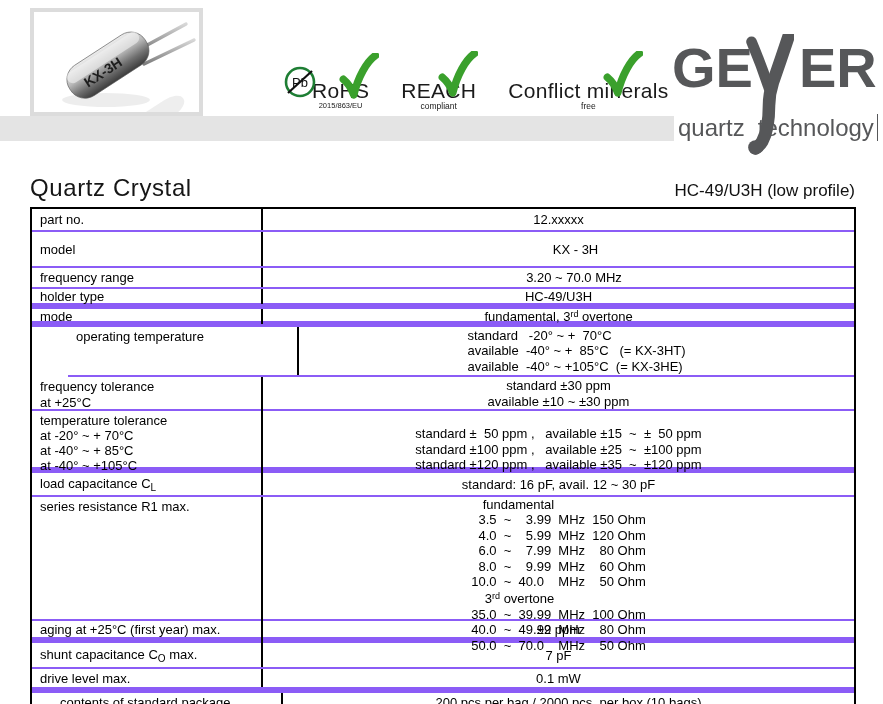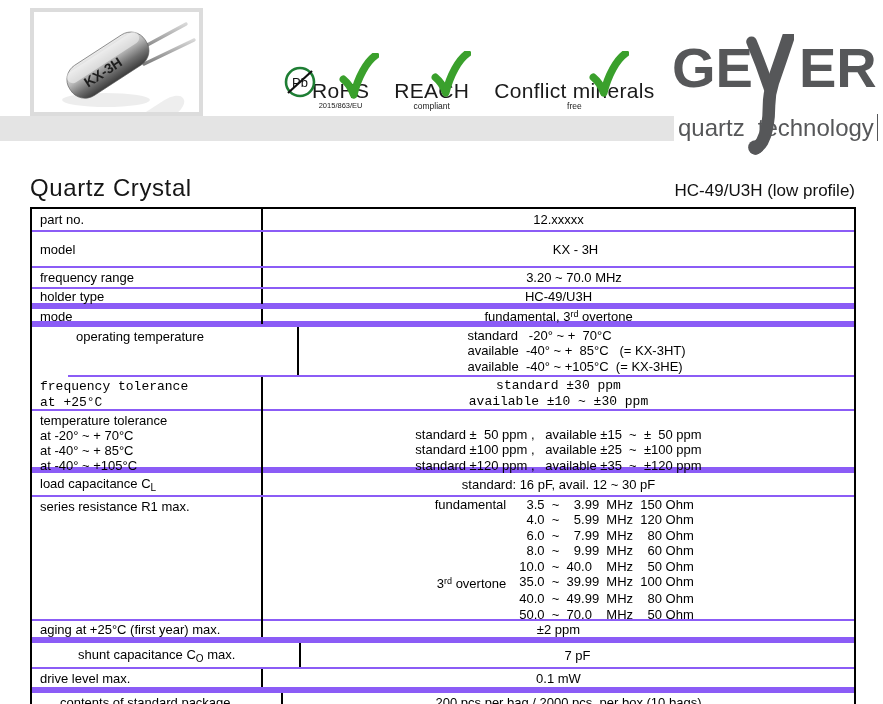--- a/index.html
+++ b/index.html
@@ -5,21 +5,21 @@
   * { margin:0; padding:0; box-sizing:border-box; }
   html,body { background:#fff; }
   body { font-family:"Liberation Sans", sans-serif; color:#000; }
   .page { position:relative; width:883px; height:704px; background:#fff; overflow:hidden; }
 
   
   .product-box { position:absolute; left:30px; top:8px; width:173px; height:108px;
                  background:#fff; border:4px solid #dcdcdc; }
   .gray-band { position:absolute; left:0; top:116px; width:674px; height:25px; background:#e4e4e4; }
 
-  .certs { position:absolute; left:312px; top:80px; display:flex; align-items:flex-start; gap:25px; }
+  .certs { position:absolute; left:312px; top:80px; display:flex; align-items:flex-start; gap:32px; }
   .cert { position:relative; text-align:center; }
   .cert-title { font-size:21px; color:#1a1a1a; letter-spacing:0.3px; line-height:22px; display:block; }
   .cert-sub { display:block; font-size:8.5px; color:#1a1a1a; margin-top:-1px; }
   .cert-sub.tiny { font-size:7.5px; }
   .check { position:absolute; width:40px; height:46px; pointer-events:none; }
   .check-rohs { right:-10px; top:-27px; }
   .check-reach { right:-2px; top:-29px; }
   .check-conflict { right:26px; top:-29px; }
   .pb-badge { position:absolute; left:-30px; top:-18px; width:36px; height:38px; }
 
@@ -42,46 +42,46 @@
 
   
   .spec-table { position:absolute; left:30px; top:207px; width:826px;
                 border-top:2px solid #000; border-left:2px solid #000; border-right:2px solid #000;
                 font-size:13px; }
   .row { display:grid; grid-template-columns:231px 1fr; border-bottom:6px solid #8b5cf6; }
   .row.bb2 { border-bottom-width:2px; }
   .lbl { border-right:2px solid #000; padding:0 8px; display:flex; align-items:center; }
   .lbl.top { align-items:flex-start; padding-top:2px; display:block; }
   .val { display:flex; align-items:center; justify-content:center; text-align:center; }
-  .val.topalign { align-items:flex-end; }
+  .val.topalign { align-items:center; }
   .pre { white-space:pre; }
   .block-left { display:inline-block; text-align:left; }
   .lh { line-height:15.5px; }
   sub.cl { font-size:10px; vertical-align:-3px; }
   sup.ord { font-size:9px; vertical-align:4px; }
 
   .r-partno   { height:23px; }
   .r-model    { height:36px;gap:34px; }
   .r-freqrange{ height:21px;gap:31px; }
   .r-holder   { height:20px; }
   .r-mode     { height:18px; }
   .r-optemp   { height:50px;margin-left:36px; }
-  .r-freqtol  { height:34px;font-family:Liberation Mono, monospace; }
+  .r-freqtol  { height:34px; }
   .r-temptol  { height:62px; }
   .r-loadcap  { height:24px; }
   .r-series   { height:124px; }
   .r-aging    { height:22px; }
-  .r-shunt    { height:26px;padding-left:38px; }
+  .r-shunt    { height:26px; }
   .r-drive    { height:24px; }
   .r-package  { height:20px;margin-left:20px; }
 
   .r-temptol .lbl div { line-height:15px; }
   .r-temptol .val { padding-top:15px; }
   .r-freqtol .lbl div, .r-freqtol .val div { line-height:16px; }
-  .sr-line { display:flex; line-height:15.4px; }
+  .sr-line { display:flex; line-height:15.4px;flex-direction:column; }
   .sr-mode { width:96px; text-align:right; padding-right:13px; white-space:pre; }
 </style>
 </head>
 <body>
 
 <div class="page">
 
   <div class="gray-band"></div>
 
   <div class="product-box">

